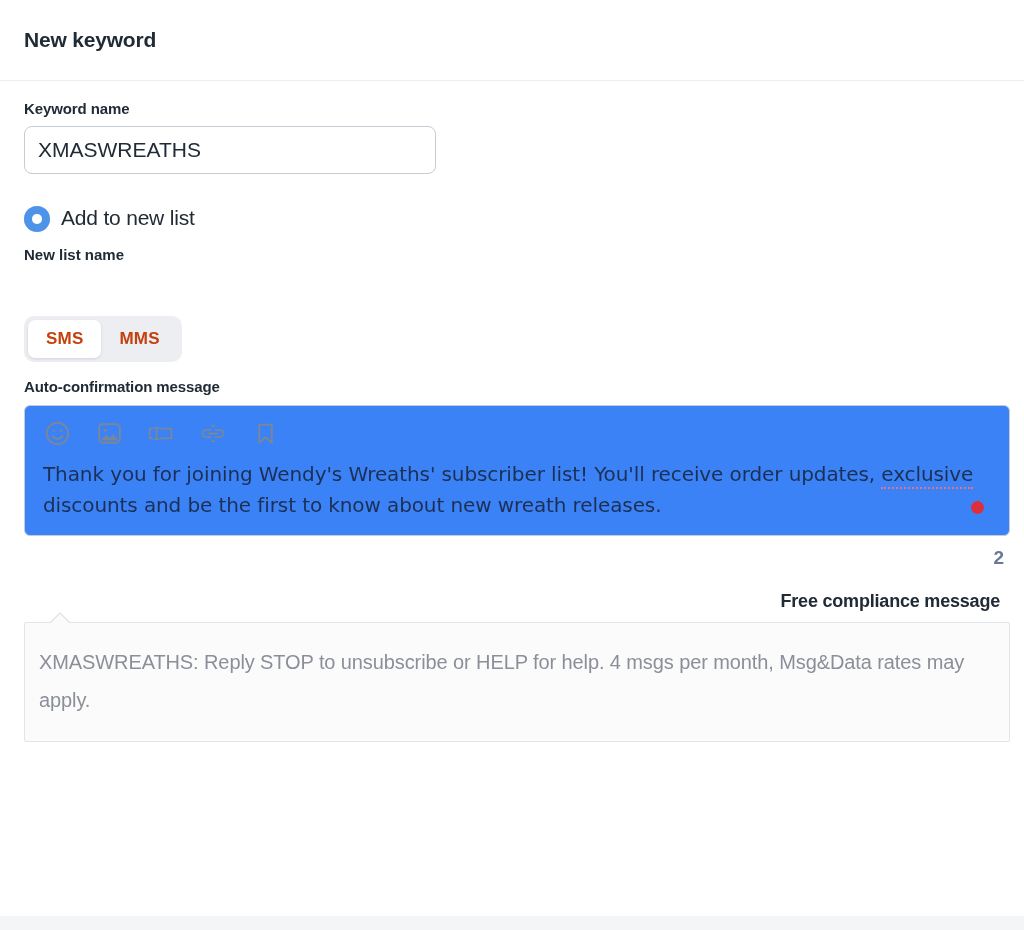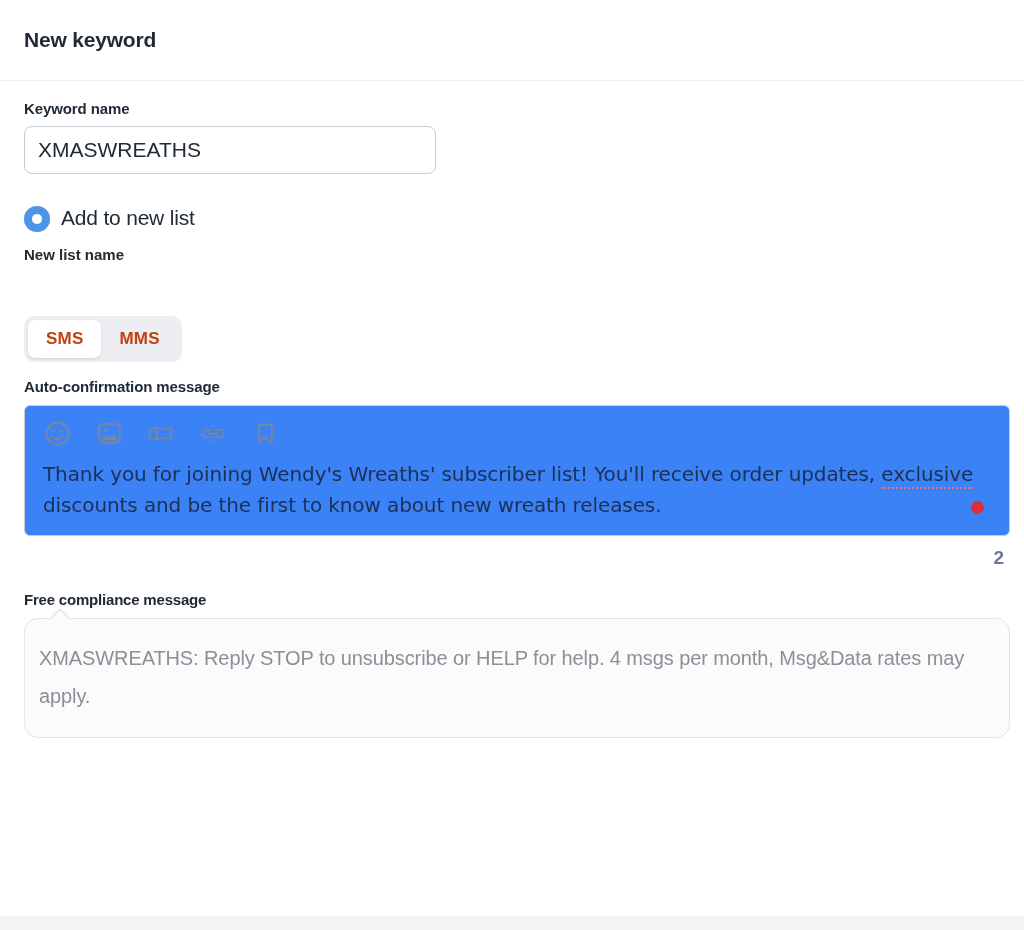--- a/index.html
+++ b/index.html
@@ -192,32 +192,33 @@
     text-align: right;
     font-size: 19px;
     font-weight: bold;
     color: #6b7891;
     margin-top: 11px;
     padding-right: 6px;
   }
 
   
   .compliance-label {
-    font-size: 15px;
+    font-size: 18px;
     font-weight: bold;
     color: #212b36;
     margin-top: 22px;
     margin-bottom: 10px;
     letter-spacing: -0.2px;
+    text-align: right;
   }
   .compliance-box {
     position: relative;
     width: 986px;
     border: 1px solid #e3e5ea;
-    border-radius: 14px;
+    border-radius: 2px;
     background: #fbfbfc;
     padding: 20px 24px 22px 14px;
   }
   .compliance-box::before {
     content: "";
     position: absolute;
     left: 24px;
     top: -11px;
     width: 0; height: 0;
     border-left: 11px solid transparent;

